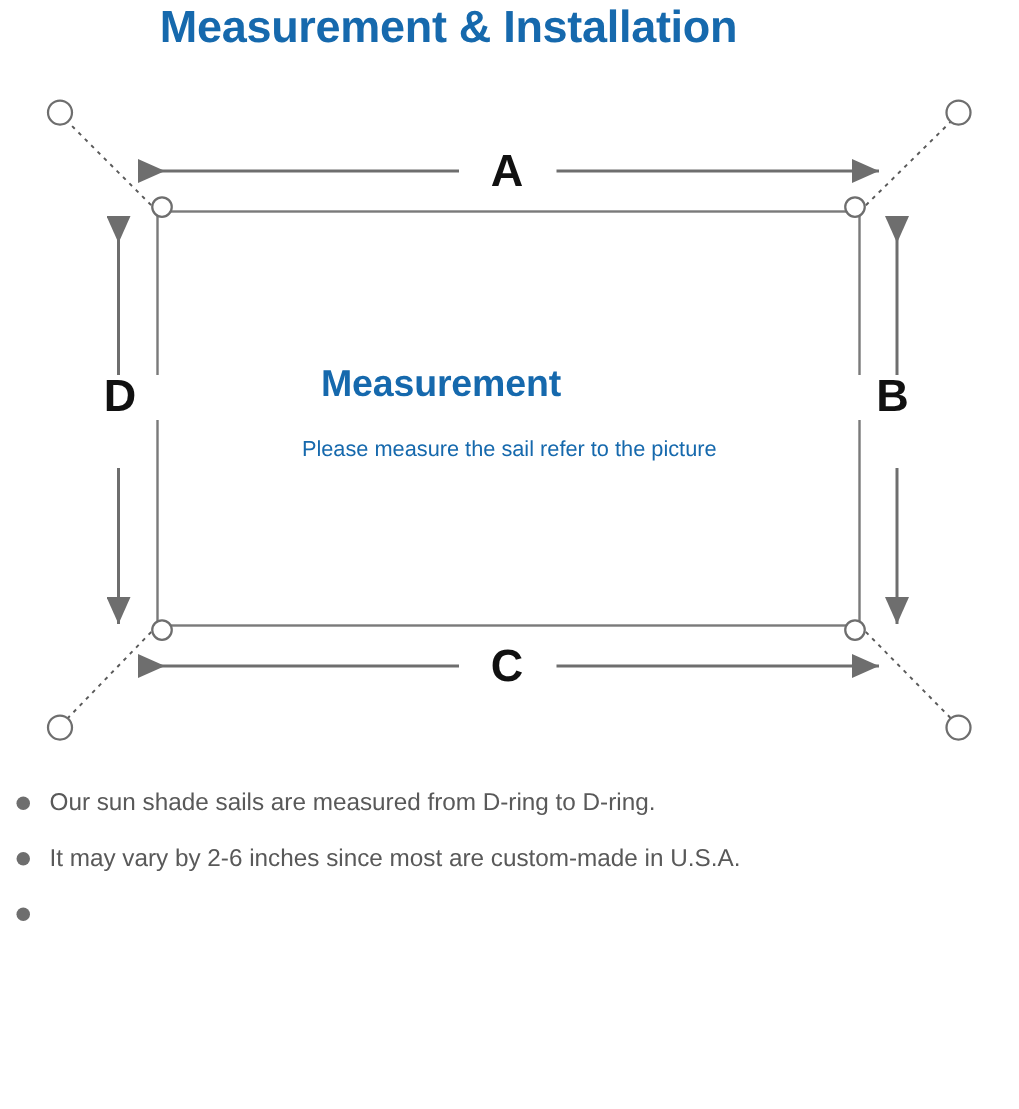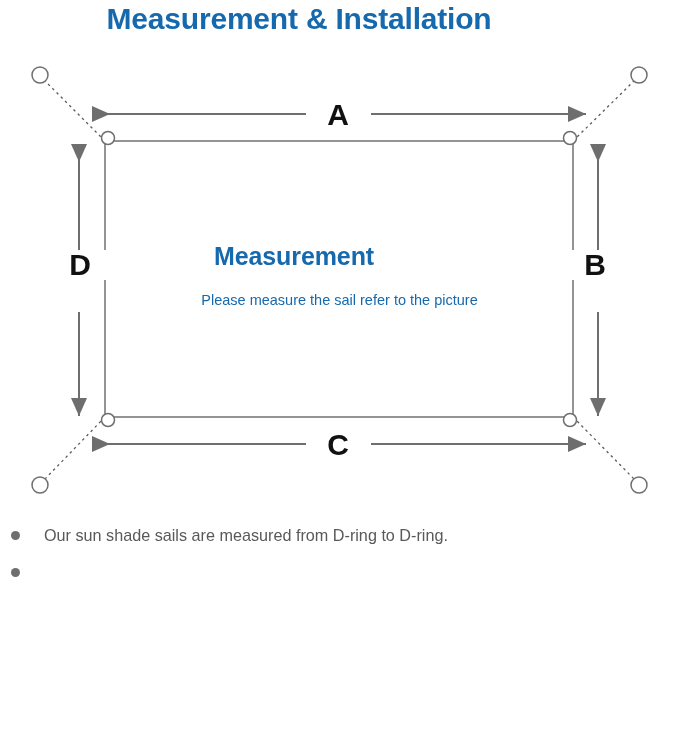--- a/index.html
+++ b/index.html
@@ -84,21 +84,21 @@
 
   
   #notes {
     position: absolute;
     left: 0;
     top: 524px;
     width: 679px;
   }
   .note-item {
     position: relative;
-    padding-left: 44px;
+    padding-left: 33px;
     color: #595959;
     font-size: 16.2px;
     line-height: 22px;
     margin-bottom: 15px;
     padding-right: 4px;
   }
   .note-item .bullet {
     position: absolute;
     left: 11px;
     top: 7px;
@@ -164,14 +164,18 @@
   <div class="dim-label" id="dim-d">D</div>
 </div>
 
 <div id="notes">
   <div class="note-item">
     <span class="bullet"></span>
     <span>Our sun shade sails are measured from D-ring to D-ring.</span>
   </div>
   <div class="note-item">
     <span class="bullet"></span>
+    <span>It may vary by 2-6 inches since most are custom-made in U.S.A.</span>
+  </div>
+  <div class="note-item">
+    <span class="bullet"></span>
   </div>
 </div>
 
 </body></html>

